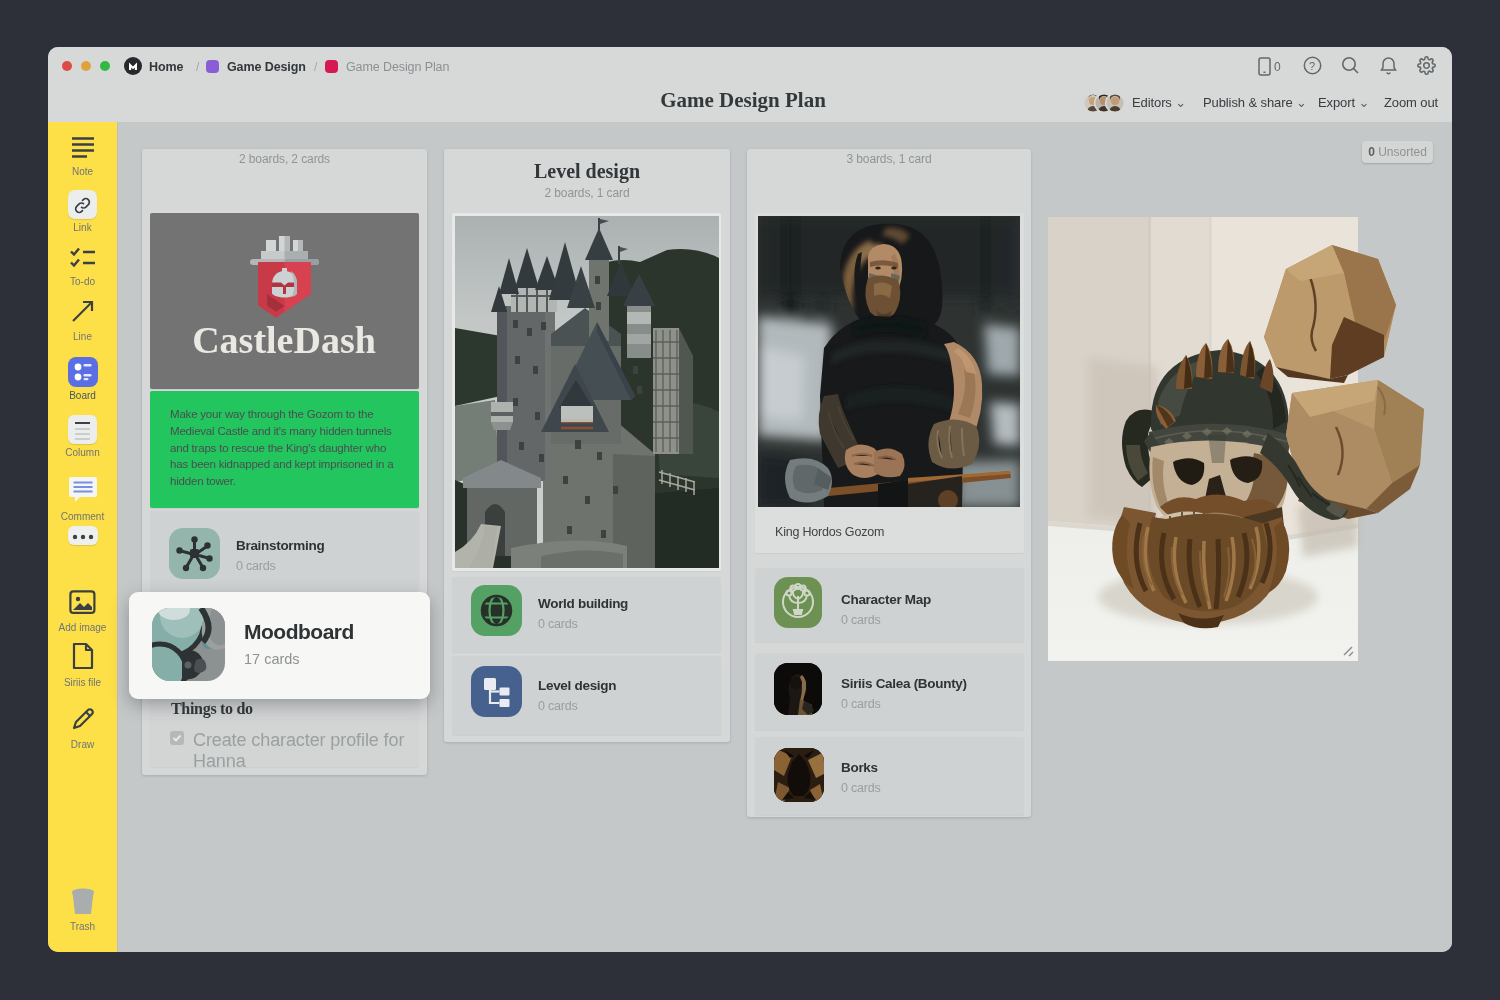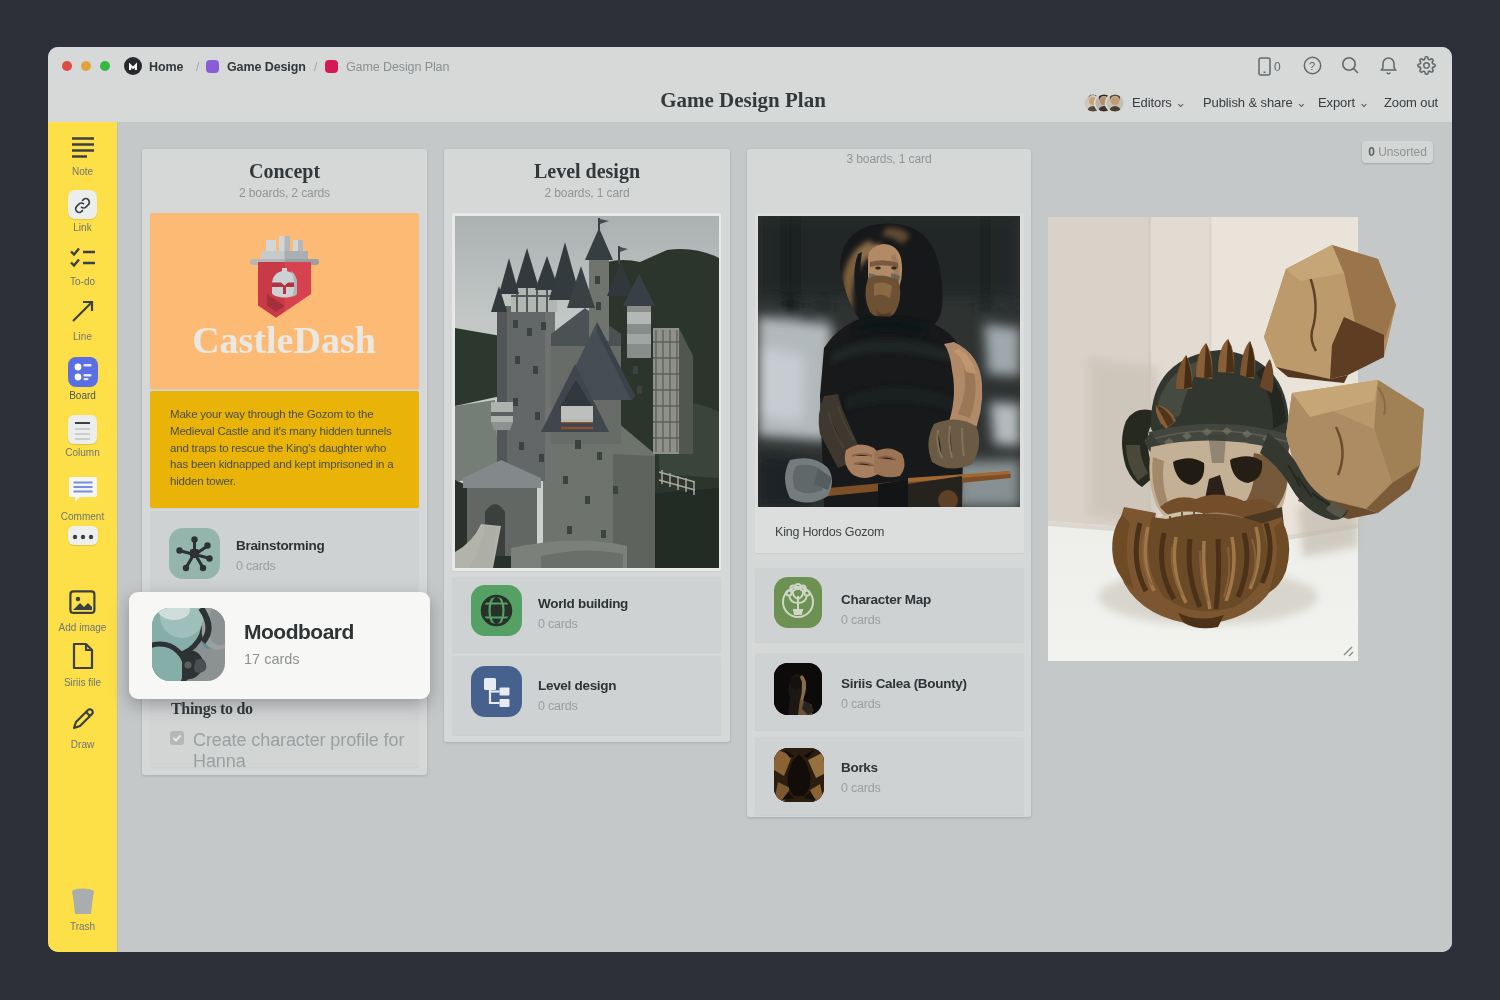--- a/index.html
+++ b/index.html
@@ -239,24 +239,23 @@
       <svg width="30" height="26" viewBox="0 0 30 26">
           <ellipse cx="15" cy="3.5" rx="11" ry="3" fill="#a9adad"></ellipse>
           <path d="M4.5 4.5 L7 26 h16 L25.5 4.5 Z" fill="#a9adad"></path>
           <path d="M4.5 4 h21 v3 h-21z" fill="#a9adad"></path>
         </svg>
       <span class="lbl">Trash</span>
     </div>
   </div>
 
   <div class="col" id="col-concept" style="left:94px;top:102px;width:285px;height:626px;">
-    <div class="coltitle">Concept</div>
     <div class="colsub">2 boards, 2 cards</div>
 
-    <div class="card" style="top:64px;height:176px;background:#fdba74;">
+    <div class="card" style="top:64px;height:176px;background:#737373;">
       <svg width="269" height="176" viewBox="0 0 269 176">
 
         <g>
           <rect x="116" y="27" width="10" height="12" fill="#d2d6d7"></rect>
           <rect x="129" y="23" width="11" height="16" fill="#d2d6d7"></rect>
           <rect x="143" y="27" width="10" height="12" fill="#d2d6d7"></rect>
           <rect x="134.5" y="23" width="5.5" height="16" fill="#b4b8ba"></rect>
           <rect x="148" y="27" width="5" height="12" fill="#b4b8ba"></rect>
           <rect x="111" y="38" width="47" height="9" fill="#c6cacb"></rect>
           <rect x="134.5" y="38" width="23.5" height="9" fill="#a9aeb0"></rect>
@@ -274,21 +273,21 @@
           <path d="M134.5 58 c8 0 12.5 6 12.5 13 v9 c0 2-5 4.5-12.5 4.5 s-12.5-2.5-12.5-4.5 v-9 c0-7 4.5-13 12.5-13Z" fill="#ccd2d3"></path>
           <path d="M122 69.5 h9 l3.5 3 l3.5-3 h9 v4.5 h-25Z" fill="#b03543"></path>
           <path d="M133 73 h3 v8 h-3Z" fill="#b03543"></path>
           <path d="M141 58 c4 2.5 6 7 6 13 v9 c0 1.5-2 3-5 3.8 c3-6 3-18-1-25.8Z" fill="#b0b7b9"></path>
         </g>
 
         <text x="134" y="140" text-anchor="middle" font-family="Liberation Serif,serif" font-weight="bold" font-size="38" fill="#eae8e2">CastleDash</text>
       </svg>
     </div>
 
-    <div class="card" style="top:242px;height:117px;background:#eab308;color:#4a4f51;">
+    <div class="card" style="top:242px;height:117px;background:#22c55e;color:#4a4f51;">
       <div style="padding:15px 0 0 20px;font-size:11.5px;line-height:16.8px;letter-spacing:-0.2px;white-space:nowrap;">Make your way through the Gozom to the<br>Medieval Castle and it's many hidden tunnels<br>and traps to rescue the King's daughter who<br>has been kidnapped and kept imprisoned in a<br>hidden tower.</div>
     </div>
 
     <div class="card brd" style="top:362px;height:83px;">
       <div class="ic" style="background:#93b5ac;top:17px;">
         <svg width="51" height="51" viewBox="0 0 51 51">
             <g fill="#2c3133">
               <rect x="21" y="21" width="9" height="9" rx="2"></rect>
               <g stroke="#2c3133" stroke-width="3">
                 <path d="M25.5 23 V13"></path>

